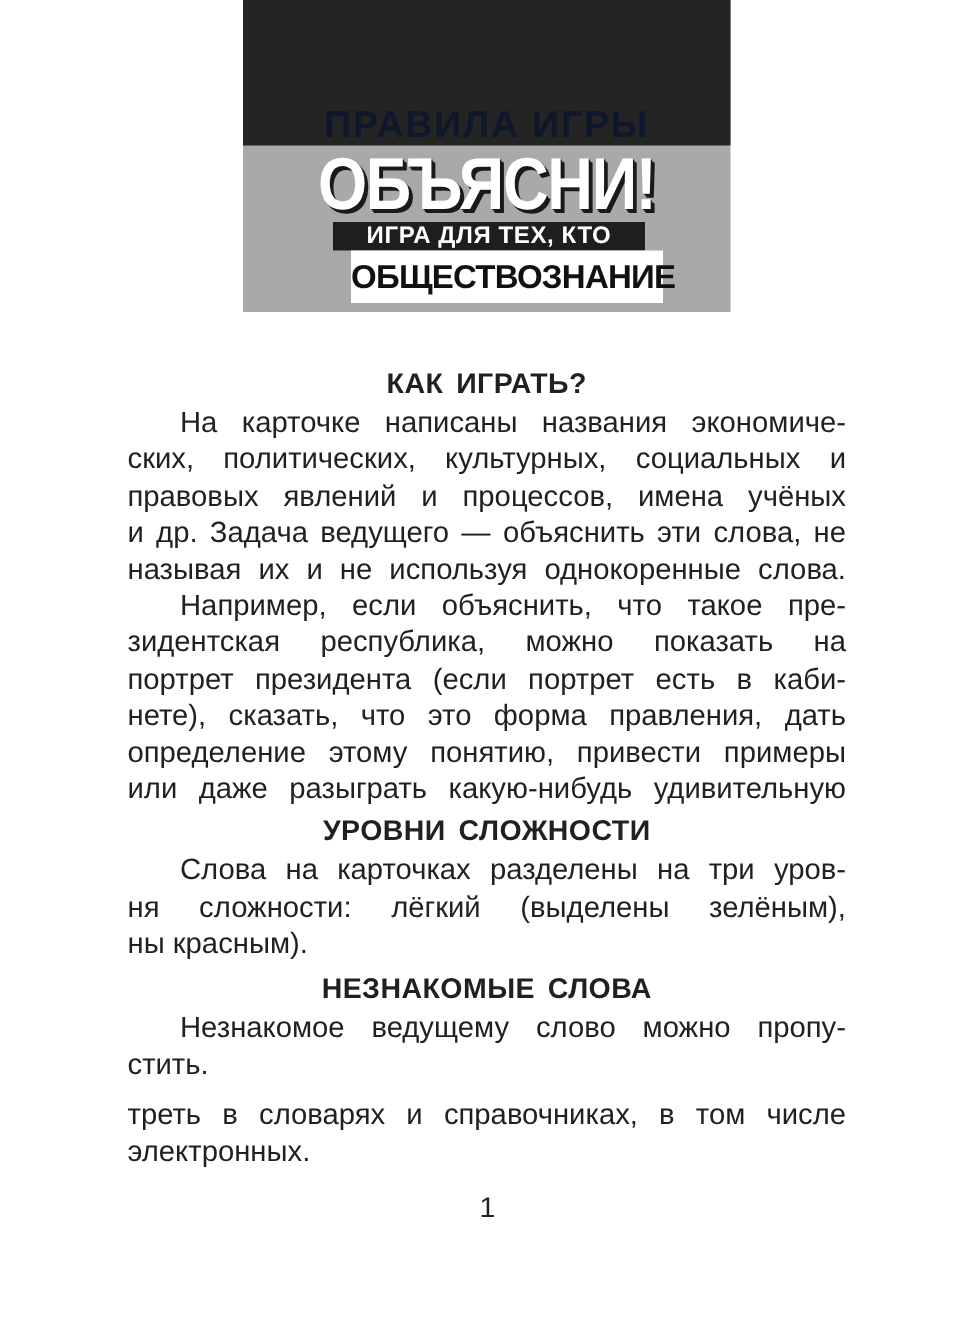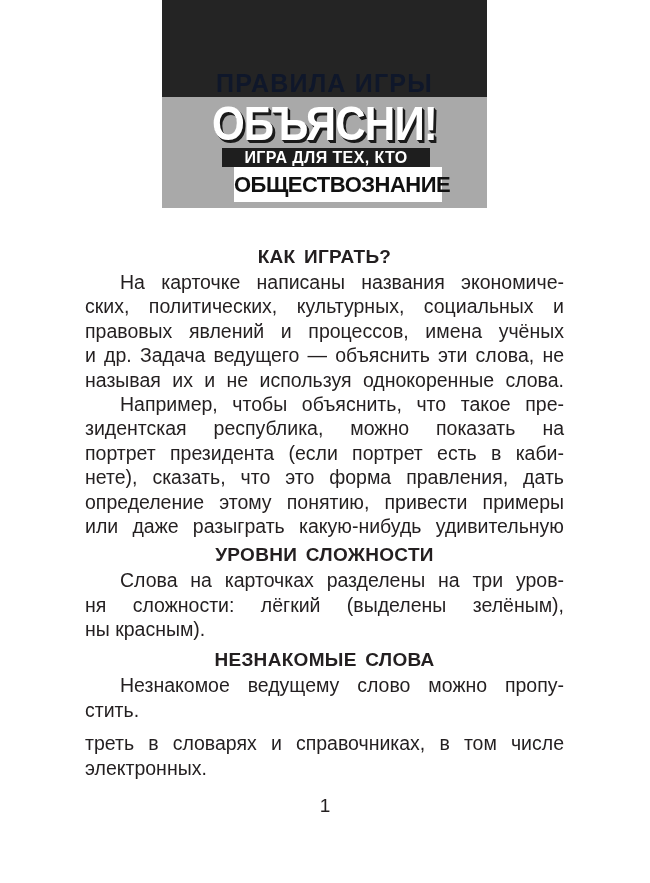--- a/index.html
+++ b/index.html
@@ -143,21 +143,21 @@
 
   <div class="heading">КАК ИГРАТЬ?</div>
   <div>
     <div class="line first">На карточке написаны названия экономиче-</div>
     <div class="line">ских, политических, культурных, социальных и</div>
     <div class="line">правовых явлений и процессов, имена учёных</div>
     <div class="line">и др. Задача ведущего — объяснить эти слова, не</div>
     <div class="line">называя их и не используя однокоренные слова.</div>
   </div>
   <div>
-    <div class="line first">Например, чтобы объяснить, что такое пре-</div>
+    <div class="line first">Например, если объяснить, что такое пре-</div>
     <div class="line">зидентская республика, можно показать на</div>
     <div class="line">портрет президента (если портрет есть в каби-</div>
     <div class="line">нете), сказать, что это форма правления, дать</div>
     <div class="line">определение этому понятию, привести примеры</div>
     <div class="line">или даже разыграть какую-нибудь удивительную</div>
   </div>
 
   <div class="heading" style="margin-top:4px">УРОВНИ СЛОЖНОСТИ</div>
   <div>
     <div class="line first">Слова на карточках разделены на три уров-</div>

